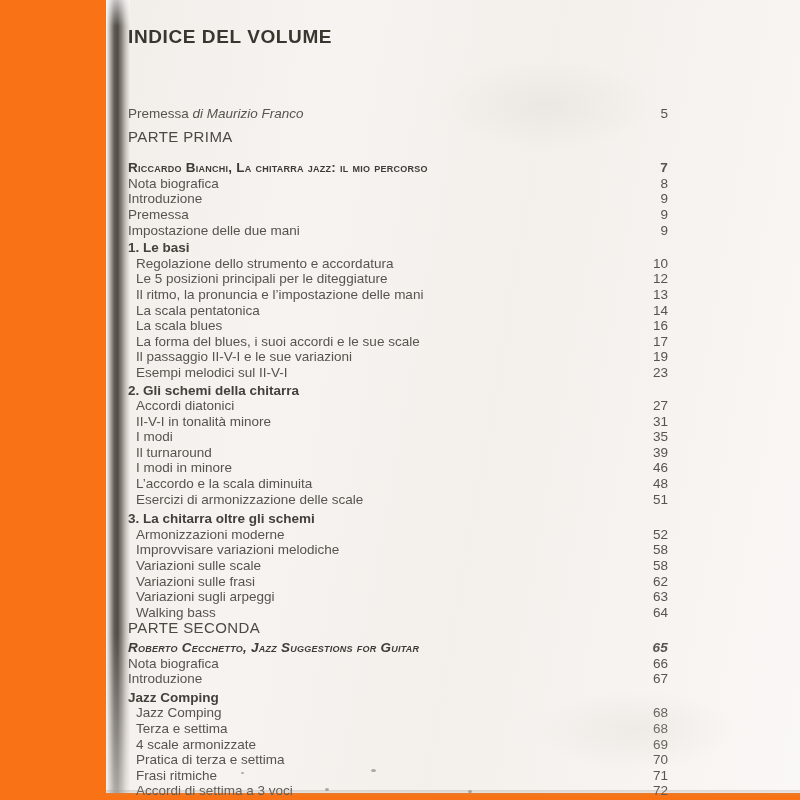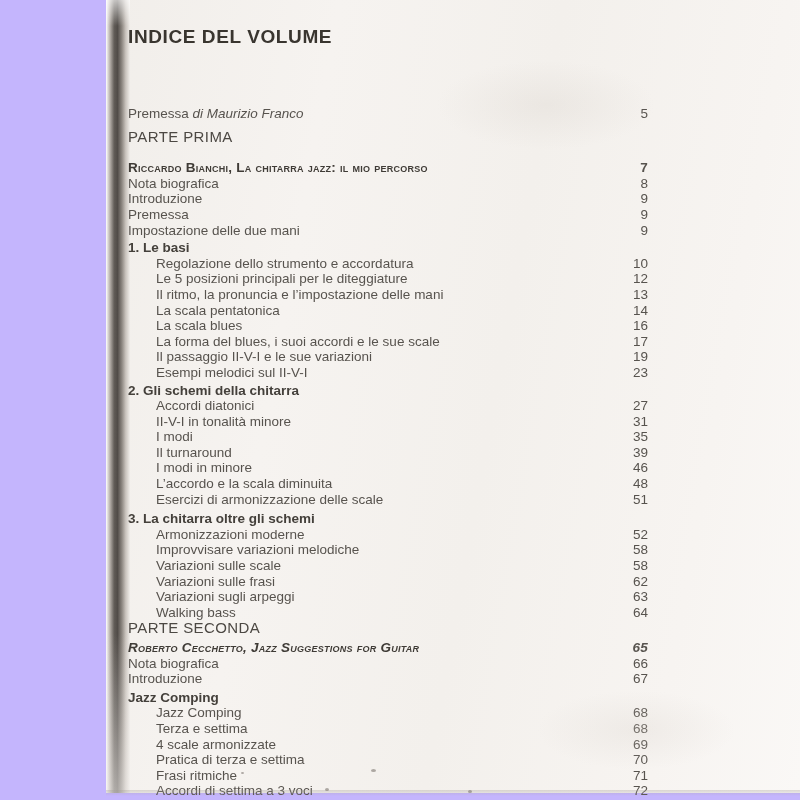--- a/index.html
+++ b/index.html
@@ -1,17 +1,17 @@
 <!DOCTYPE html>
 <html><head>
 <meta charset="utf-8">
 <style>
   html,body{margin:0;padding:0;background:#ffffff;width:800px;height:800px;overflow:hidden;}
   *{box-sizing:border-box;}
-  .stage{position:relative;width:800px;height:800px;background:#c4b5fd;font-family:"Liberation Sans",sans-serif;}
+  .stage{position:relative;width:800px;height:800px;background:#f97316;font-family:"Liberation Sans",sans-serif;}
 
   
   .book-page{
     position:absolute;left:106px;top:0;width:694px;height:793px;
     background:linear-gradient(100deg,#f1eeea 0%,#f6f3f0 28%,#f3f0ec 55%,#f7f4f1 82%,#faf8f6 100%);
   }
   .book-page::after{ 
     content:"";position:absolute;left:0;bottom:-3px;width:100%;height:6px;
     background:linear-gradient(to bottom,rgba(160,154,148,0.35),rgba(255,255,255,0));
   }
@@ -28,27 +28,27 @@
     content:"";position:absolute;left:0;bottom:0;width:100%;height:160px;
     background:linear-gradient(to top,rgba(244,241,238,0.55),rgba(244,241,238,0));
   }
 
   .page-title{
     position:absolute;left:22px;top:26px;
     font-size:19px;font-weight:700;letter-spacing:0.6px;color:#39352f;
   }
 
   .toc{
-    position:absolute;left:22px;right:152px;top:106px;
+    position:absolute;left:22px;right:132px;top:106px;
     color:#57534e;font-size:13.5px;
   }
   .row{display:flex;align-items:flex-start;height:15.6px;line-height:15px;}
   .row .lbl{flex:1 1 auto;white-space:nowrap;overflow:hidden;}
   .row .pg{flex:0 0 auto;min-width:28px;text-align:right;color:#57534e;}
-  .row.indent .lbl{padding-left:28px;}
+  .row.indent .lbl{padding-left:8px;}
   .row.part{font-size:15px;letter-spacing:0.4px;color:#4c4843;}
   .row.chapter{font-weight:700;font-variant:small-caps;letter-spacing:0.25px;color:#3f3b36;}
   .row.section{font-weight:700;color:#44403b;}
   .ital{font-style:italic;}
 
   
   .speck{position:absolute;background:#85807a;border-radius:50%;opacity:0.65;}
   .smudge{position:absolute;border-radius:50%;pointer-events:none;}
 </style>
 </head>

